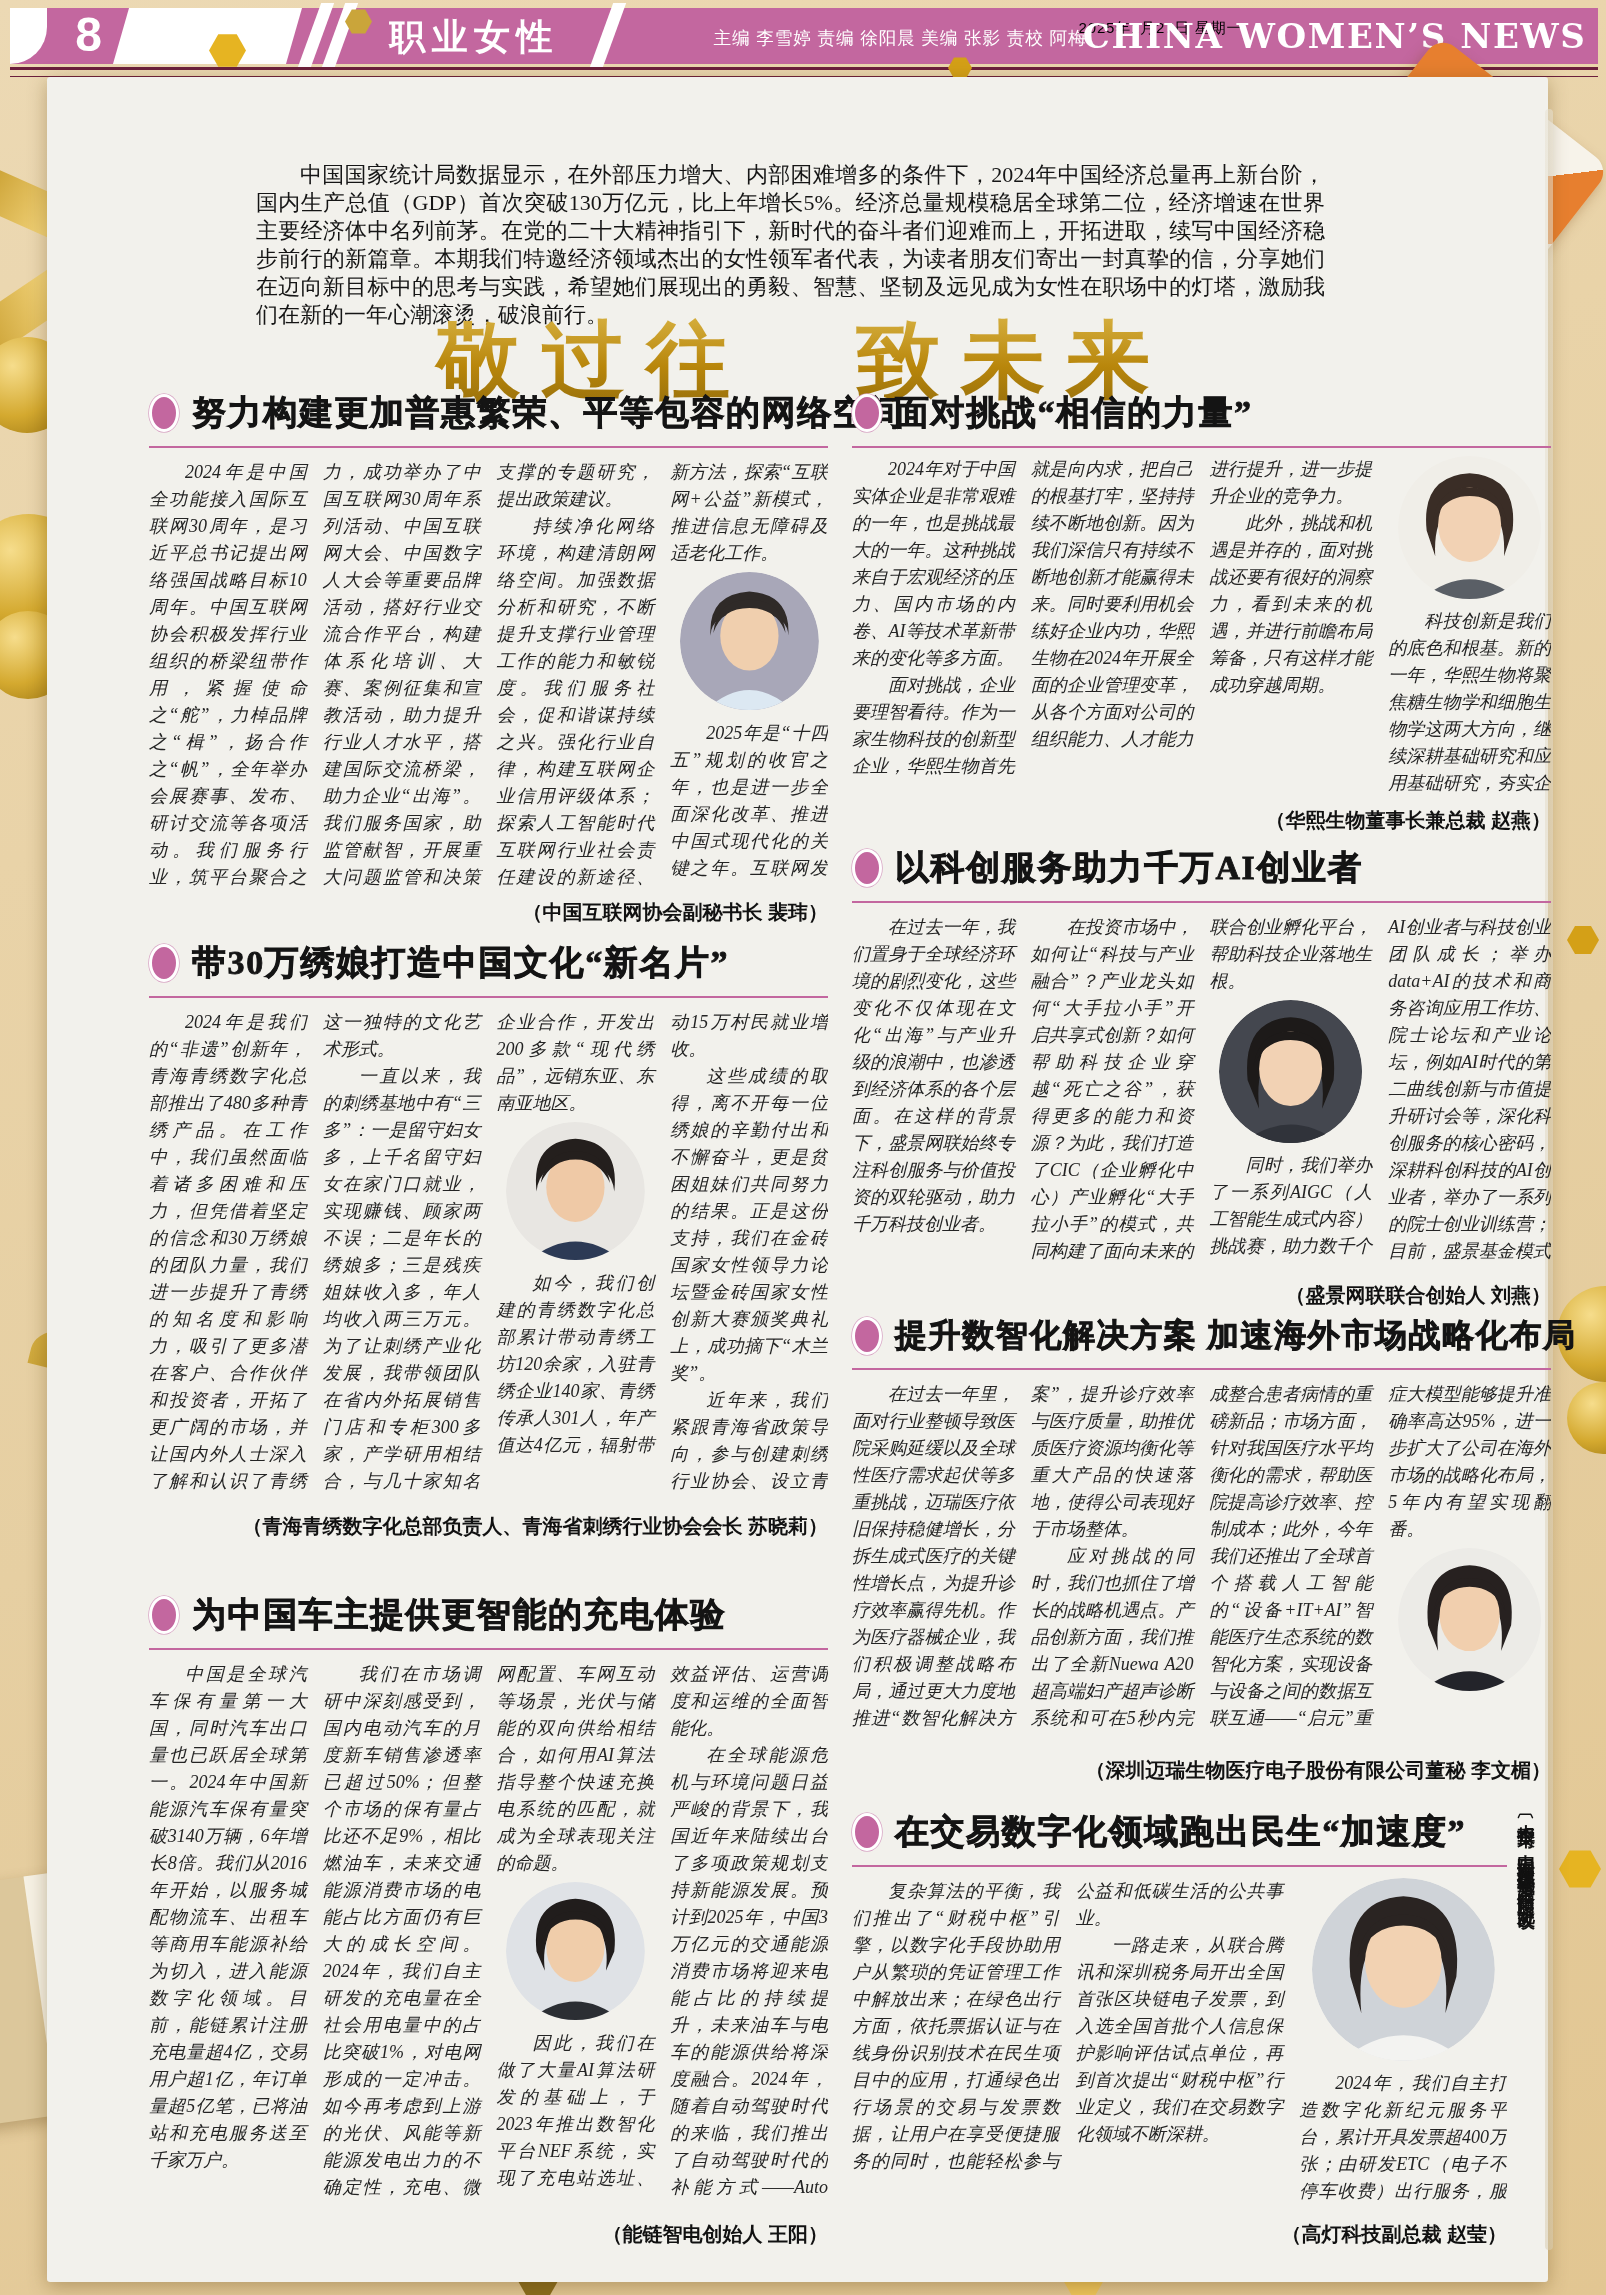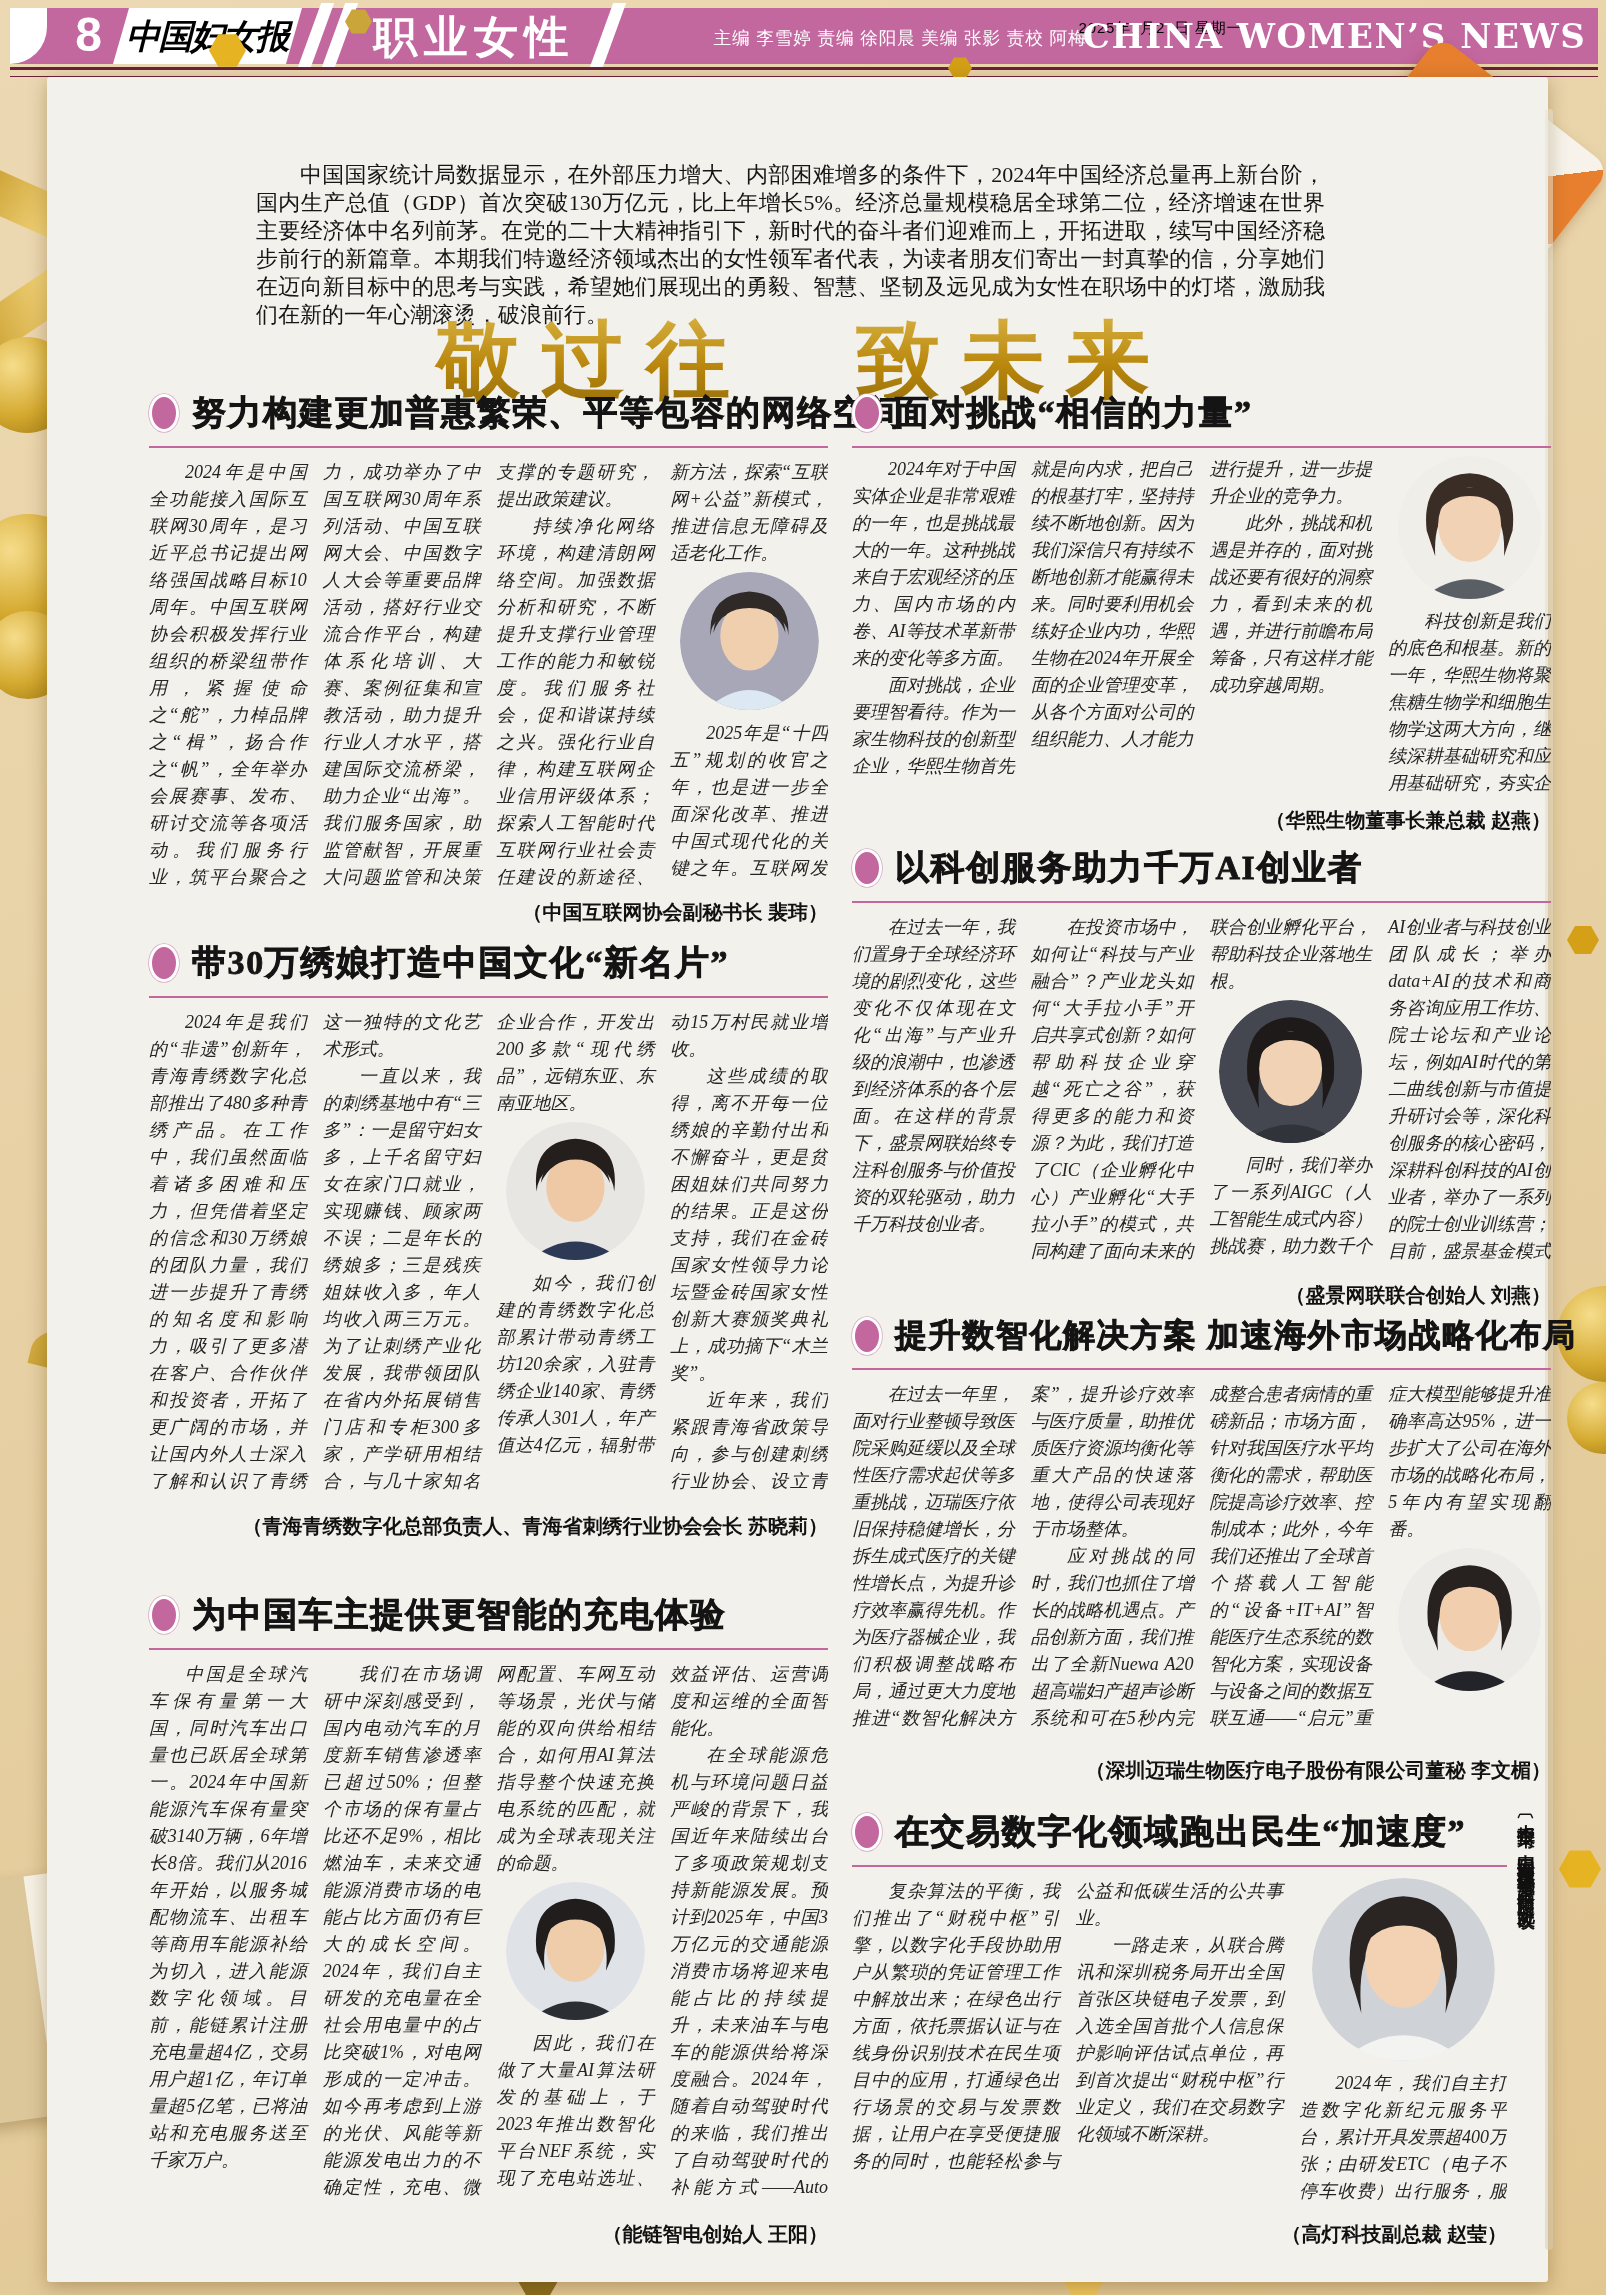--- a/index.html
+++ b/index.html
@@ -7,25 +7,25 @@
         background:linear-gradient(160deg,#ecd9b4 0%,#e9d3a8 30%,#e6cfa2 55%,#e2c692 100%);
         font-family:"Liberation Sans",sans-serif;}
   
   .header{position:absolute;left:9.6px;top:8px;width:1588px;height:56px;background:#c3679f;}
   .hdr-curve{position:absolute;left:0;top:0;width:37px;height:56px;background:#fff;
              border-bottom-right-radius:56px 56px;}
   .hdr-num{position:absolute;left:39px;top:0;width:80px;height:56px;color:#fff;
            font-size:48px;font-weight:bold;line-height:53px;text-align:center;}
   .hdr-logo-panel{position:absolute;left:111px;top:0;width:173px;height:56px;background:#fff;
                   transform:skewX(-16deg);}
-  .hdr-logo{position:absolute;left:111px;top:4.8px;width:173px;height:48px;color:#000000;
+  .hdr-logo{position:absolute;left:111px;top:4.8px;width:173px;height:48px;color:#ffffff;
             font-family:"DejaVu Serif",serif;font-size:34px;font-weight:bold;font-style:italic;
             line-height:47px;text-align:center;letter-spacing:-1.6px;}
   .hdr-slash{position:absolute;top:-4.8px;width:13px;height:67px;background:#fff;transform:skewX(-20deg);}
-  .hdr-section{position:absolute;left:352px;top:3.2px;width:225px;color:#fff;font-size:44px;
+  .hdr-section{position:absolute;left:352px;top:3.2px;width:225px;color:#fff;font-size:36px;
                font-weight:bold;letter-spacing:6.4px;line-height:51px;text-align:center;}
   .hdr-credits{position:absolute;left:704px;top:17.7px;color:#fff;font-size:17.7px;letter-spacing:0.8px;}
   .hdr-date{position:absolute;left:1069px;top:11px;color:#000000;font-size:15px;letter-spacing:0.8px;}
   .hdr-en{position:absolute;right:11.2px;top:8px;color:#fff;font-family:"DejaVu Serif",serif;
           font-size:34px;font-weight:bold;letter-spacing:1.6px;}
   .hdr-rule{position:absolute;left:9.6px;top:67px;width:1588px;height:5.6px;
             border-top:3.2px solid #6b1f3c;border-bottom:1.6px solid #6b1f3c;}
   
   .paper{position:absolute;left:47px;top:77px;width:1501px;height:2205px;background:#f2f1ec;
          box-shadow:0 4.8px 19px rgba(90,60,10,.35);border-radius:3.2px;}

